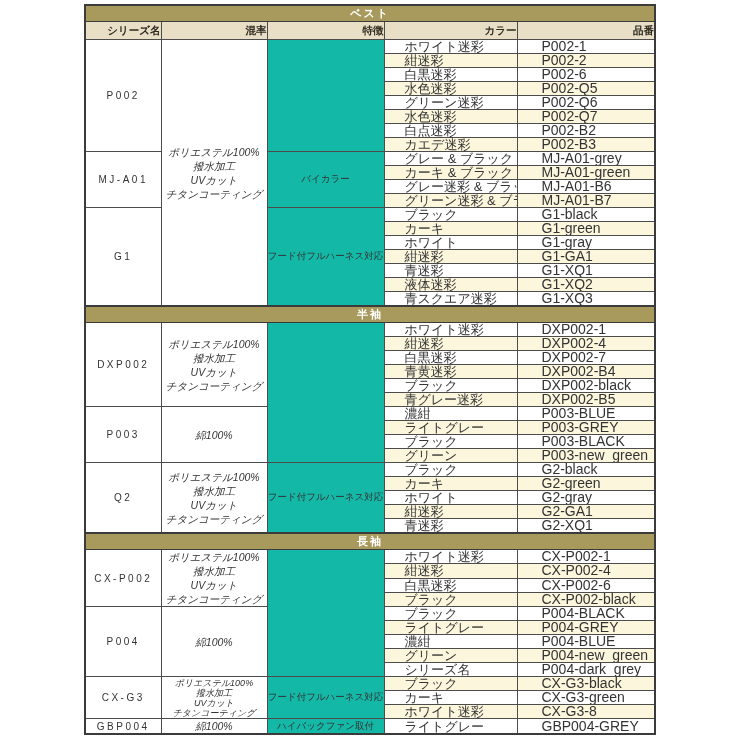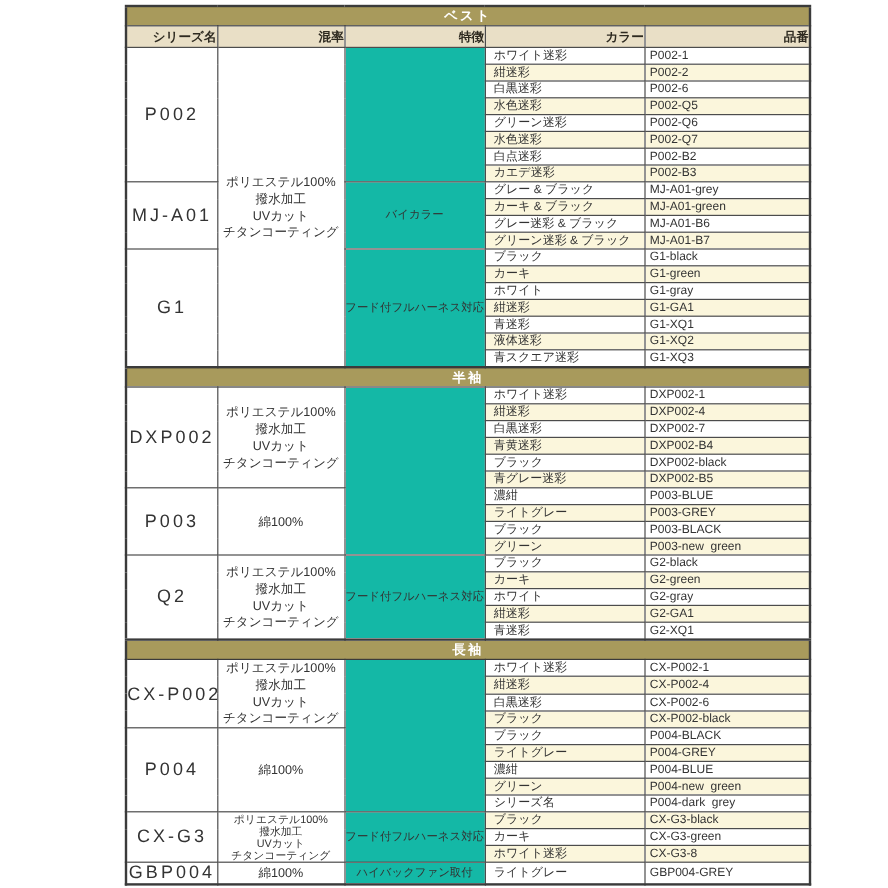--- a/index.html
+++ b/index.html
@@ -3,42 +3,42 @@
 <meta charset="utf-8">
 <style>
   :root{
     --bar-bg:#A89A5C; --bar-text:#FFFFFF; --header-bg:#E9DFC6;
     --stripe-bg:#FBF6DC; --border:#4C4C4C; --outer:#3B3B3B; --text:#333333;
   }
   html,body{margin:0;padding:0;background:#FFFFFF;}
   body{width:740px;height:740px;overflow:hidden;
        font-family:"Liberation Sans","DejaVu Sans",sans-serif;color:var(--text);}
   .page{position:relative;width:740px;height:740px;background:#FFFFFF;}
-  table.spec{position:absolute;left:104px;top:4px;width:570px;
+  table.spec{position:absolute;left:84px;top:4px;width:570px;
              border-collapse:collapse;table-layout:fixed;
              border:2px solid var(--outer);}
   td{border:1px solid var(--border);padding:0;vertical-align:middle;
      overflow:hidden;}
   td.bar{background:var(--bar-bg);color:var(--bar-text);font-weight:bold;
          font-size:11px;height:14px;text-align:center;letter-spacing:2px;
          border-top:2px solid var(--outer);border-bottom:1px solid var(--outer);}
   td.col-header{background:var(--header-bg);font-weight:bold;font-size:10.5px;
                 height:17px;text-align:right;color:#2E2A20;}
-  td.series-cell{text-align:center;font-size:15px;letter-spacing:2.5px;
+  td.series-cell{text-align:center;font-size:10px;letter-spacing:2.5px;
                  background:#FFFFFF;white-space:nowrap;}
   td.mix-cell{text-align:center;font-size:10.5px;background:#FFFFFF;}
-  .mix-line{line-height:14px;white-space:nowrap;}
+  .mix-line{line-height:14px;white-space:nowrap;font-style:italic;}
   td.mix-cell.compact{font-size:9px;}
   td.mix-cell.compact .mix-line{line-height:10px;}
   td.feature-cell{text-align:center;font-size:9.5px;background:#14b8a6;
                   white-space:nowrap;}
-  td.color-cell{font-size:10px;height:13px;line-height:13px;
-                padding-left:7px;white-space:nowrap;background:#FFFFFF;margin-top:44px;}
-  td.code-cell{font-size:10px;height:13px;line-height:13px;
-               padding-left:4px;white-space:pre;background:#FFFFFF;}
+  td.color-cell{font-size:13px;height:13px;line-height:13px;
+                padding-left:20px;white-space:nowrap;background:#FFFFFF;margin-top:44px;}
+  td.code-cell{font-size:14px;height:13px;line-height:13px;
+               padding-left:24px;white-space:pre;background:#FFFFFF;}
   td.alt{background:var(--stripe-bg);}
 </style>
 </head>
 <body>
 
 <div class="page">
   <table class="spec">
     <colgroup>
       <col style="width:76px">
       <col style="width:106px">

